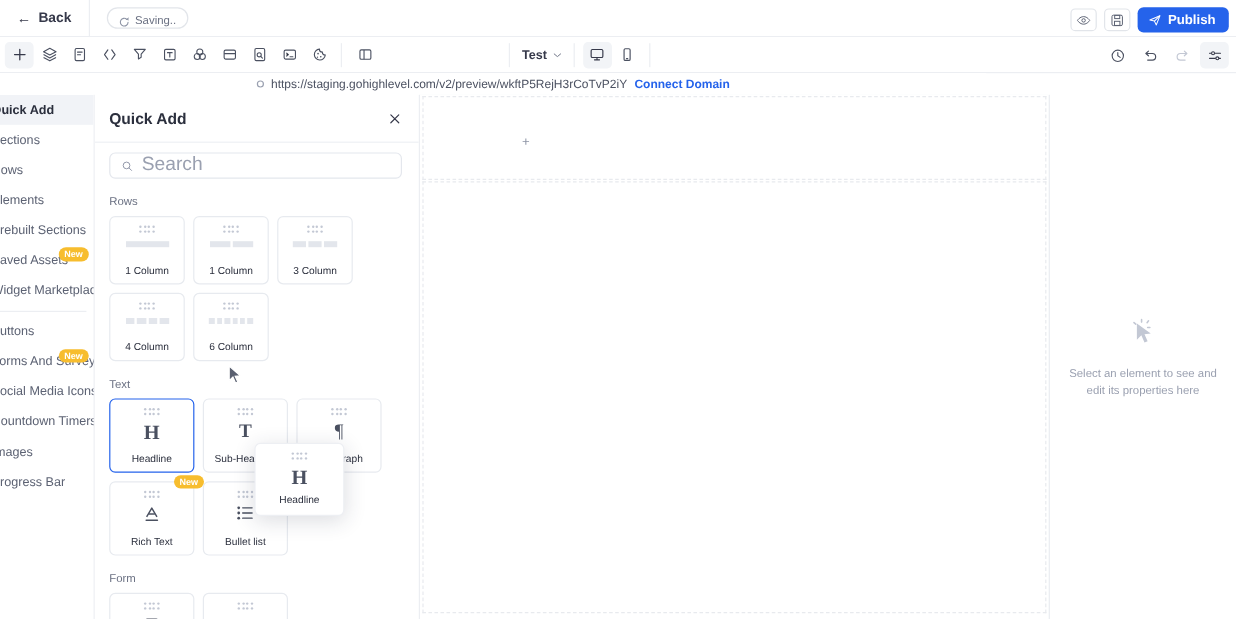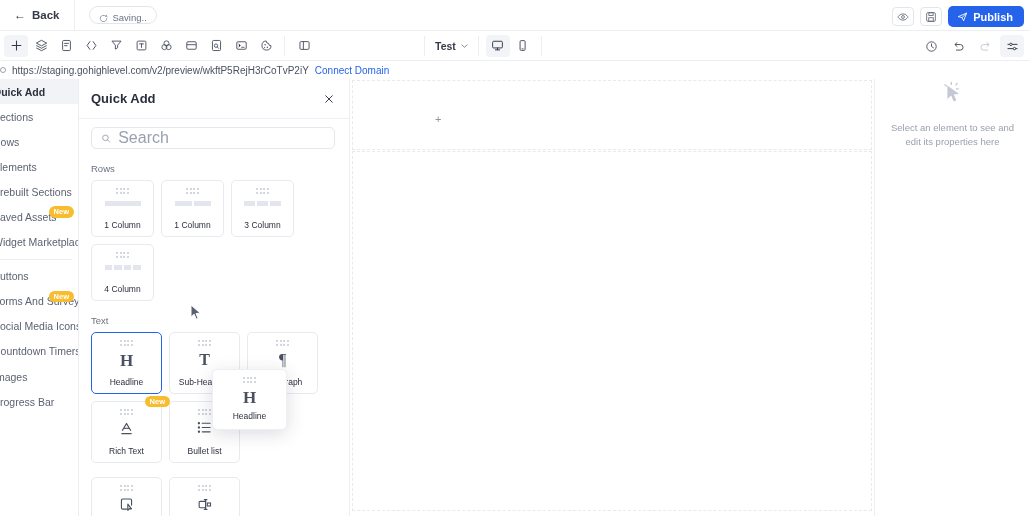--- a/index.html
+++ b/index.html
@@ -69,28 +69,28 @@
   .chev { width: 7px; height: 4px; display: block; }
   .toolbar-right {
     position: absolute; right: 6px; top: 0; height: 30px;
     display: flex; align-items: center; gap: 2px;
   }
 
   
   .urlbar {
     position: absolute; left: 0; top: 61px; width: 822px; height: 18px;
     background: #fff;
-    display: flex; align-items: center; justify-content: flex-start;
+    display: flex; align-items: center; justify-content: center;
     gap: 6px; font-size: 10px; color: #4b5161;
   }
   .url-dot {
     width: 6px; height: 6px; border: 1px solid #9aa0b0; border-radius: 50%;
   }
   .url-text { color: #4b5161; }
-  .connect-domain { color: #2563eb; cursor: pointer; font-weight: 400; }
+  .connect-domain { color: #2563eb; cursor: pointer; font-weight: 700; }
 
   
   .leftnav {
     position: absolute; left: 0; top: 79px; width: 79px; height: 437px;
     background: #fff; border-right: 1px solid #eceef2; overflow: hidden;
   }
   .nav-item {
     position: relative; height: 25.1px; display: flex; align-items: center;
     padding-left: 0; font-size: 10.5px; color: #5c6273; cursor: pointer;
     white-space: nowrap;
@@ -184,21 +184,21 @@
   .sec-plus {
     position: absolute; left: 82px; top: 33px;
     color: #8d94a5; font-size: 11px; line-height: 1; cursor: pointer;
   }
 
   
   .rightpanel {
     position: absolute; left: 874px; top: 79px; width: 156px; height: 437px;
     background: #fff; border-left: 1px solid #eceef2;
     display: flex; flex-direction: column; align-items: center;
-    justify-content: flex-start; padding: 0 14px;
+    justify-content: center; padding: 0 14px;
   }
   .rp-empty-text {
     margin-top: 14px; text-align: center; font-size: 9.5px;
     color: #9aa0b0; line-height: 1.45;
   }
   svg { display: block; }
 </style>
 </head>
 <body>
 
@@ -506,20 +506,41 @@
               <i></i>
               <i></i>
             </span>
           <span class="colbars">
               <i style="width:7.5px"></i>
               <i style="width:7.5px"></i>
               <i style="width:7.5px"></i>
               <i style="width:7.5px"></i>
             </span>
           <span class="card-label">4 Column</span>
+        </div>
+        <div class="card wide">
+          <span class="dots">
+              <i></i>
+              <i></i>
+              <i></i>
+              <i></i>
+              <i></i>
+              <i></i>
+              <i></i>
+              <i></i>
+            </span>
+          <span class="colbars">
+              <i style="width:4.4px"></i>
+              <i style="width:4.4px"></i>
+              <i style="width:4.4px"></i>
+              <i style="width:4.4px"></i>
+              <i style="width:4.4px"></i>
+              <i style="width:4.4px"></i>
+            </span>
+          <span class="card-label">6 Column</span>
         </div>
       </div>
 
       <div class="group-label">Text</div>
       <div class="grid" style="margin-bottom:14px">
         <div class="card sel" style="width:71px;height:62px">
           <span class="dots">
               <i></i>
               <i></i>
               <i></i>
@@ -597,20 +618,21 @@
               <circle cx="2" cy="2.4" r="1.25" fill="#4a5060"></circle>
                 <circle cx="2" cy="7" r="1.25" fill="#4a5060"></circle>
                 <circle cx="2" cy="11.6" r="1.25" fill="#4a5060"></circle>
               <path d="M5.6 2.4h8.4M5.6 7h8.4M5.6 11.6h8.4" stroke="#4a5060" stroke-width="1.3" stroke-linecap="round"></path>
             </svg>
           </span>
           <span class="card-label">Bullet list</span>
         </div>
       </div>
 
+      <div class="group-label">Form</div>
       <div class="grid">
         <div class="card" style="width:71px;height:62px">
           <span class="dots">
               <i></i>
               <i></i>
               <i></i>
               <i></i>
               <i></i>
               <i></i>
               <i></i>

